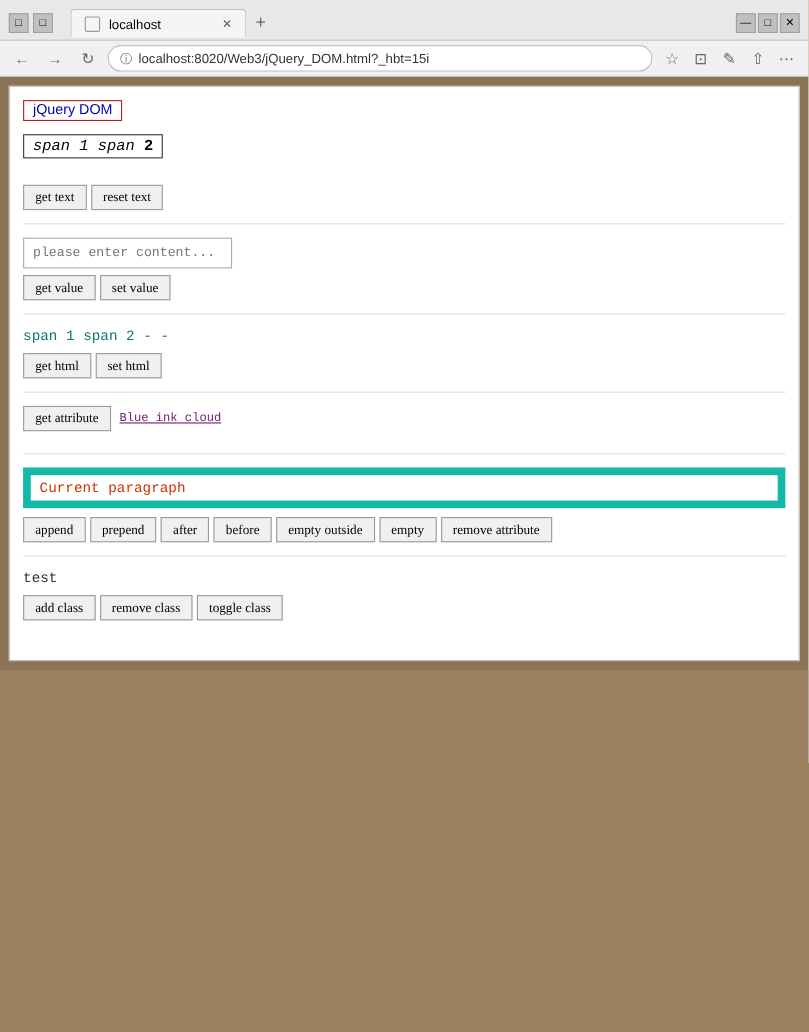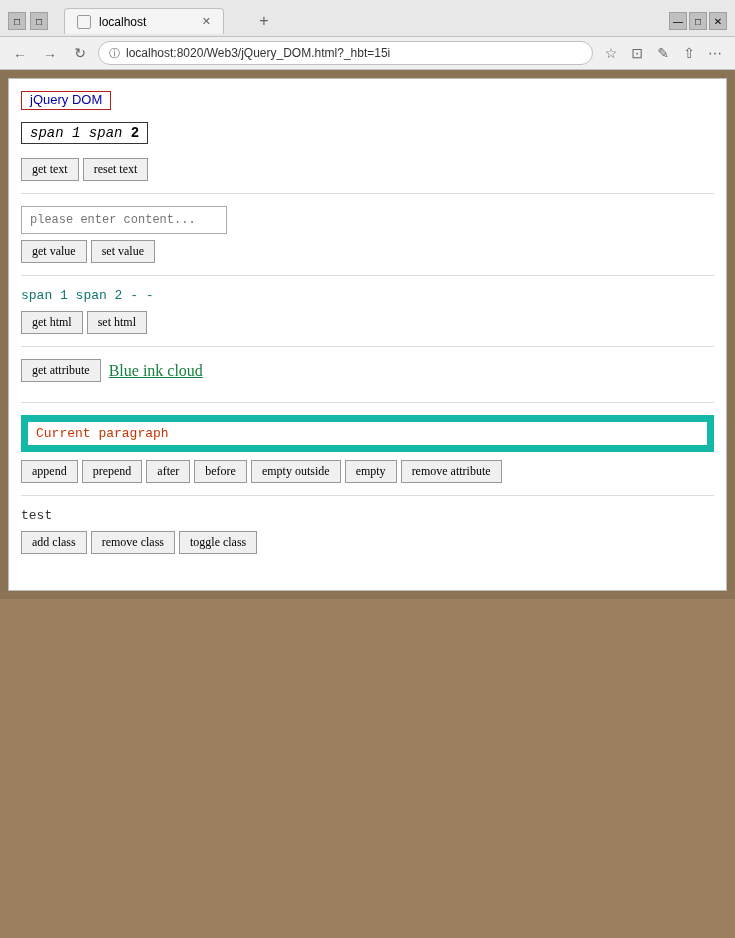--- a/index.html
+++ b/index.html
@@ -44,21 +44,20 @@
       justify-content: center;
       font-size: 10px;
       cursor: pointer;
     }
 
     .tab-bar {
       display: flex;
       align-items: flex-end;
       flex: 1;
       margin-left: 8px;
-      gap: 27px;
     }
 
     .tab {
       background: #F5F5F5;
       border: 1px solid #C0C0C0;
       border-bottom: none;
       padding: 4px 12px;
       display: flex;
       align-items: center;
       gap: 8px;
@@ -170,21 +169,21 @@
     }
 
     .demo-section:last-child {
       border-bottom: none;
     }
 
     .span-text {
       display: inline-block;
       border: 1px solid #333;
       padding: 2px 8px;
-      margin-bottom: 14px;
+      margin-bottom: 24px;
       font-family: 'Courier New', monospace;
     }
 
     .span-text span { font-style: italic; }
     .span-text strong { font-weight: bold; }
 
     .btn-group {
       display: flex;
       gap: 4px;
       flex-wrap: wrap;
@@ -195,21 +194,21 @@
       background: #F0F0F0;
       padding: 3px 10px;
       font-size: 12px;
       cursor: pointer;
       font-family: Liberation Serif, serif;
     }
 
     .text-input {
       border: 1px solid #AAAAAA;
       padding: 6px 8px;
-      width: 206px;
+      width: 190px;
       font-size: 12px;
       color: #AAAAAA;
       font-family: 'Courier New', monospace;
       display: block;
       margin-bottom: 6px;
     }
 
     .html-section-text {
       font-family: 'Courier New', monospace;
       font-size: 13px;
@@ -218,23 +217,23 @@
     }
 
     .attr-section {
       display: flex;
       align-items: center;
       gap: 8px;
       margin-bottom: 8px;
     }
 
     .blue-ink-link {
-      color: #15803d;
-      font-family: Liberation Serif, serif;
-      font-size: 16px;
+      color: #701a75;
+      font-family: Liberation Mono, monospace;
+      font-size: 11px;
     }
 
     .current-paragraph {
       border: 7px solid #14b8a6;
       color: #CC3300;
       padding: 4px 8px;
       margin-bottom: 8px;
       font-family: 'Courier New', monospace;
       font-size: 13px;
       width: 100%;

